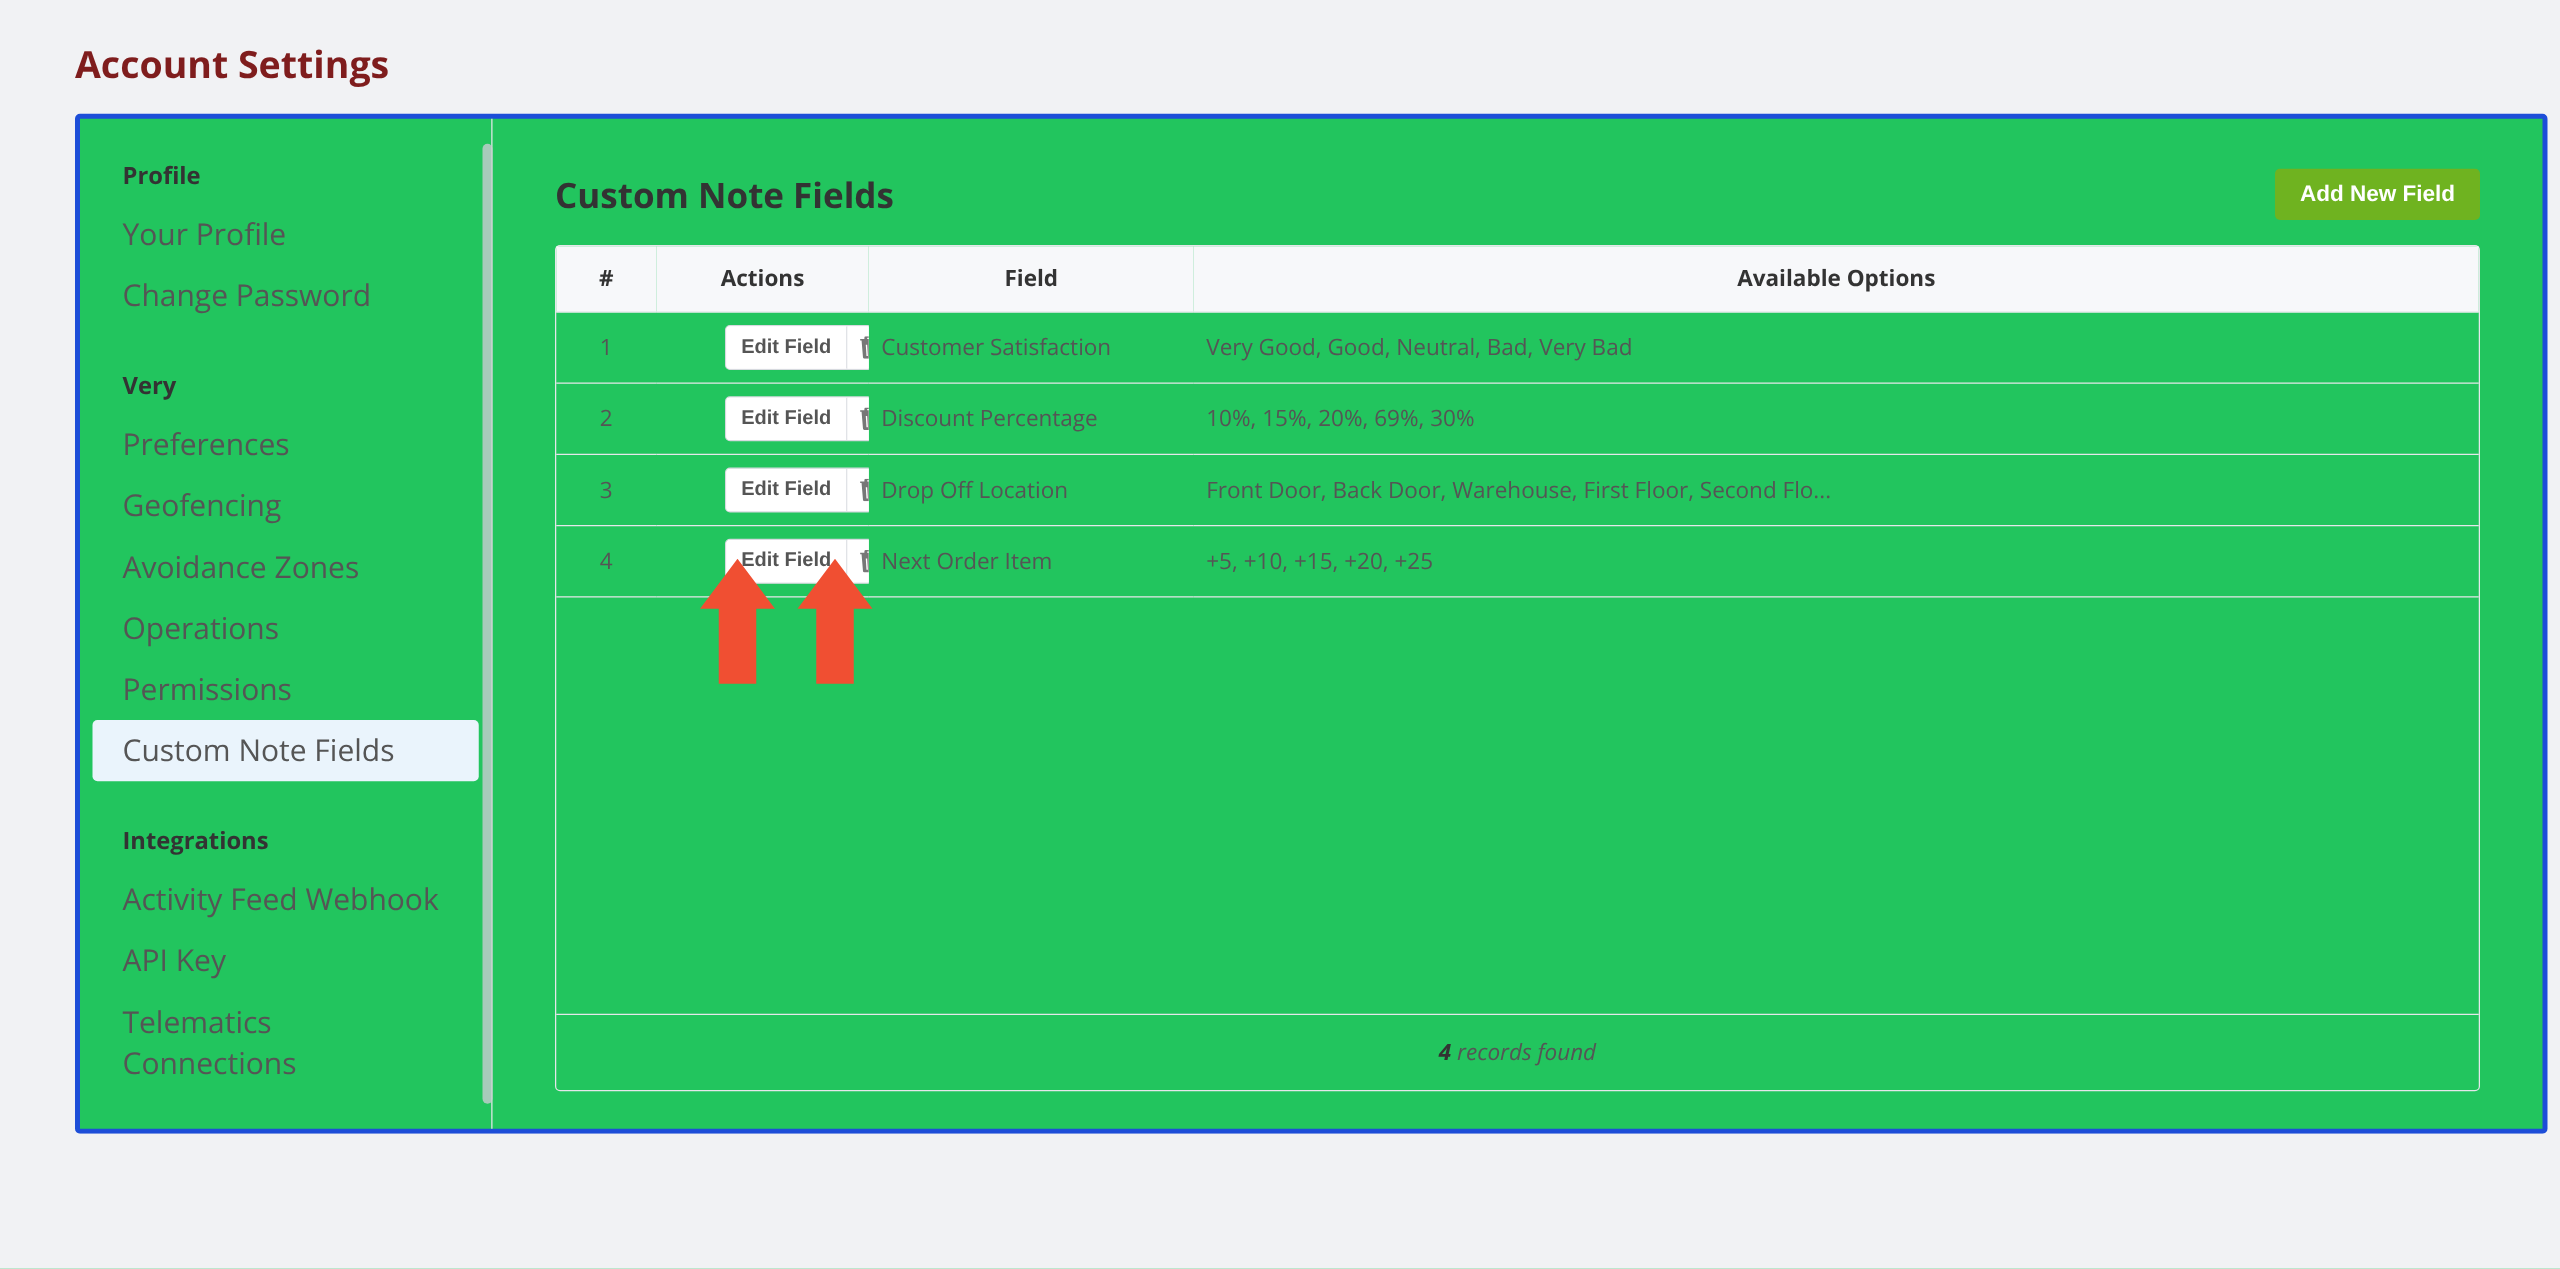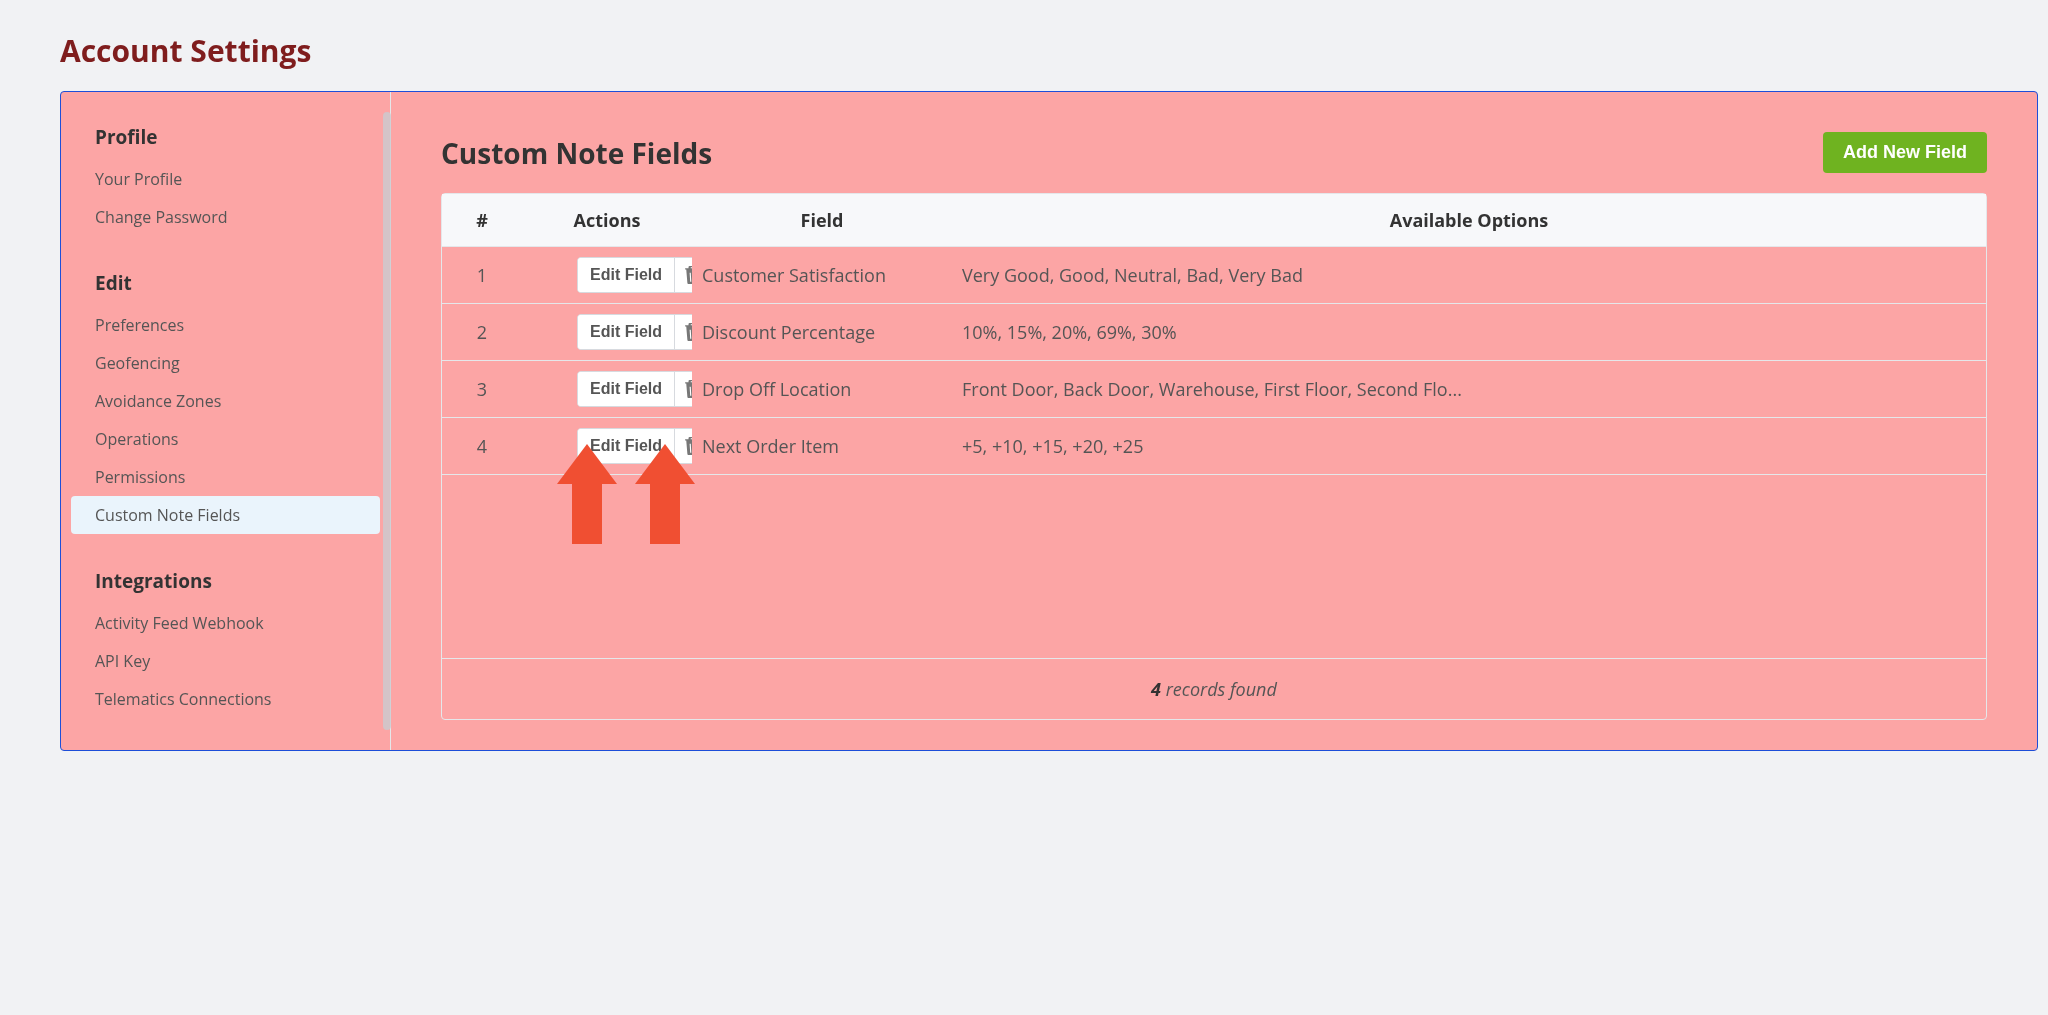--- a/index.html
+++ b/index.html
@@ -12,22 +12,22 @@
   .page-wrap {
     padding: 10px 10px 0 60px;
   }
   h1.page-title {
     font-size: 30px;
     font-weight: 700;
     color: #7f1d1d;
     margin: 20px 0 20px 0;
   }
   .panel {
-    background: #fca5a5;
-    border: 1px solid #1d4ed8;
+    background: #22c55e;
+    border: 4px solid #1d4ed8;
     border-radius: 4px;
     display: flex;
     min-height: 660px;
     position: relative;
   }
   
   .sidebar {
     width: 330px;
     padding: 28px 0 28px 0;
     border-right: 1px solid #e5e7ea;
@@ -45,21 +45,21 @@
     border-radius: 4px;
     opacity: 0.8;
   }
   .nav-section-title {
     font-weight: 700;
     font-size: 19px;
     color: #333;
     padding: 4px 34px 10px 34px;
   }
   .nav-item {
-    font-size: 16px;
+    font-size: 24px;
     color: #555;
     padding: 8px 34px;
     cursor: pointer;
   }
   .nav-item.active {
     background: #eaf4fc;
     border-radius: 4px;
     margin: 0 10px;
     padding: 8px 24px;
   }
@@ -183,21 +183,21 @@
 <div class="page-wrap">
   <h1 class="page-title">Account Settings</h1>
 
   <div class="panel">
 
     <nav class="sidebar" id="sidebar">
         <div class="nav-section-title">Profile</div>
         <div class="nav-item">Your Profile</div>
         <div class="nav-item">Change Password</div>
         <div class="nav-gap"></div>
-        <div class="nav-section-title">Edit</div>
+        <div class="nav-section-title">Very</div>
         <div class="nav-item">Preferences</div>
         <div class="nav-item">Geofencing</div>
         <div class="nav-item">Avoidance Zones</div>
         <div class="nav-item">Operations</div>
         <div class="nav-item">Permissions</div>
         <div class="nav-item active">Custom Note Fields</div>
         <div class="nav-gap"></div>
         <div class="nav-section-title">Integrations</div>
         <div class="nav-item">Activity Feed Webhook</div>
         <div class="nav-item">API Key</div>

